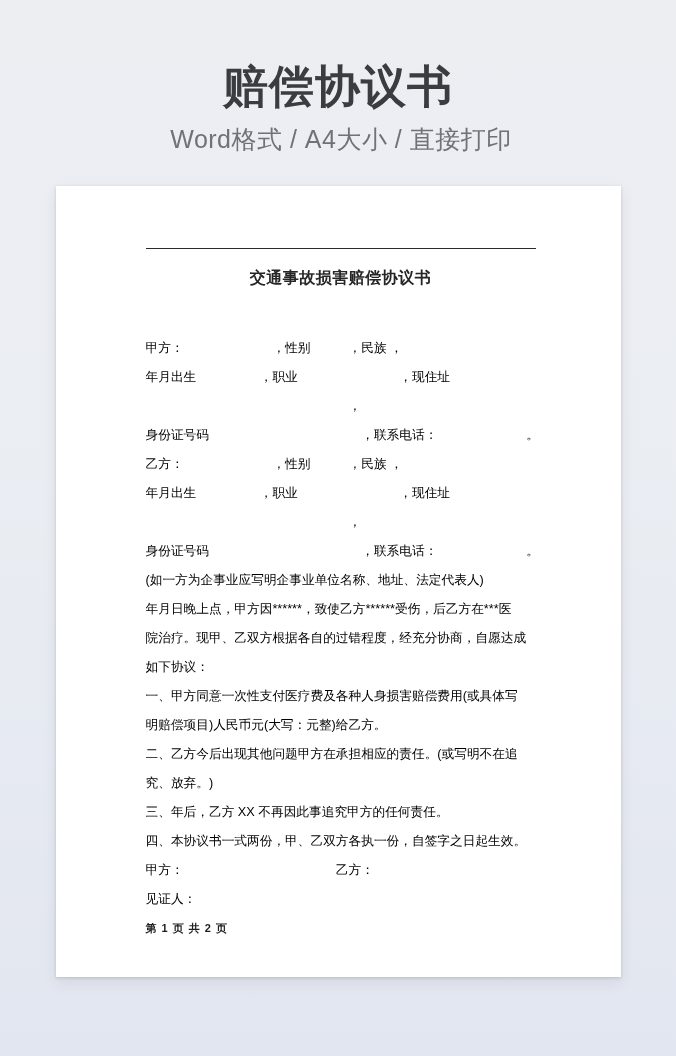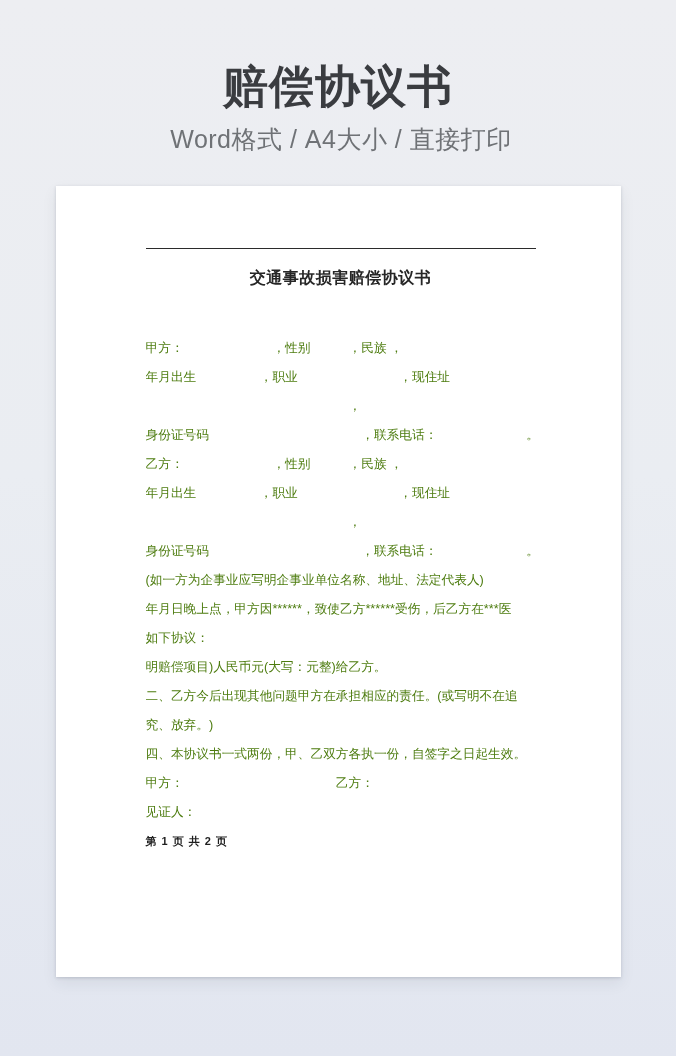--- a/index.html
+++ b/index.html
@@ -53,21 +53,21 @@
     line-height: 26px;
     font-weight: bold;
     color: #262626;
     letter-spacing: 0.5px;
   }
   .doc-body { margin-top: 43px; }
   .doc-line {
     font-size: 12.7px;
     line-height: 29px;
     height: 29px;
-    color: #4d7c0f;
+    color: #000000;
     white-space: pre;
     overflow: hidden;
   }
   .doc-footer {
     font-size: 11px;
     line-height: 28px;
     font-weight: bold;
     color: #1f1f1f;
     letter-spacing: 1px;
   }
@@ -89,24 +89,27 @@
         <div class="doc-line">甲方：　　　　　　　，性别　　　，民族 ，</div>
         <div class="doc-line">年月出生　　　　　，职业　　　　　　　　，现住址</div>
         <div class="doc-line">　　　　　　　　　　　　　　　　，</div>
         <div class="doc-line">身份证号码　　　　　　　　　　　　，联系电话：　　　　　　　。</div>
         <div class="doc-line">乙方：　　　　　　　，性别　　　，民族 ，</div>
         <div class="doc-line">年月出生　　　　　，职业　　　　　　　　，现住址</div>
         <div class="doc-line">　　　　　　　　　　　　　　　　，</div>
         <div class="doc-line">身份证号码　　　　　　　　　　　　，联系电话：　　　　　　　。</div>
         <div class="doc-line">(如一方为企事业应写明企事业单位名称、地址、法定代表人)</div>
         <div class="doc-line">年月日晚上点，甲方因******，致使乙方******受伤，后乙方在***医</div>
+        <div class="doc-line">院治疗。现甲、乙双方根据各自的过错程度，经充分协商，自愿达成</div>
         <div class="doc-line">如下协议：</div>
+        <div class="doc-line">一、甲方同意一次性支付医疗费及各种人身损害赔偿费用(或具体写</div>
         <div class="doc-line">明赔偿项目)人民币元(大写：元整)给乙方。</div>
         <div class="doc-line">二、乙方今后出现其他问题甲方在承担相应的责任。(或写明不在追</div>
         <div class="doc-line">究、放弃。)</div>
+        <div class="doc-line">三、年后，乙方 XX 不再因此事追究甲方的任何责任。</div>
         <div class="doc-line">四、本协议书一式两份，甲、乙双方各执一份，自签字之日起生效。</div>
         <div class="doc-line">甲方：　　　　　　　　　　　　乙方：</div>
         <div class="doc-line">见证人：</div>
       </div>
     <div class="doc-footer">第 1 页 共 2 页</div>
   </div>
 
 </div>
 
 </body></html>

